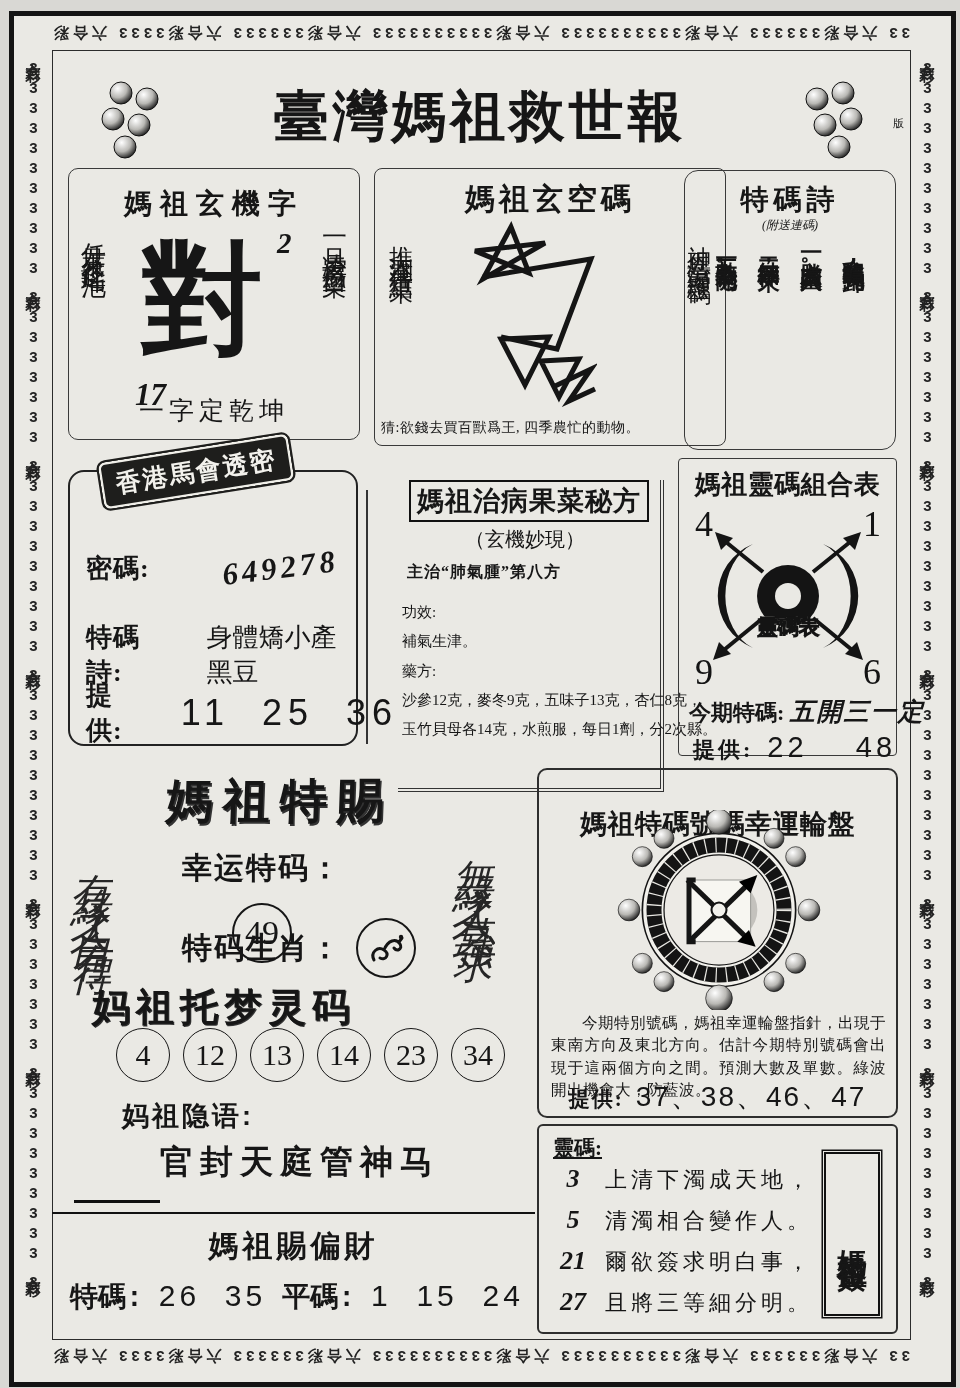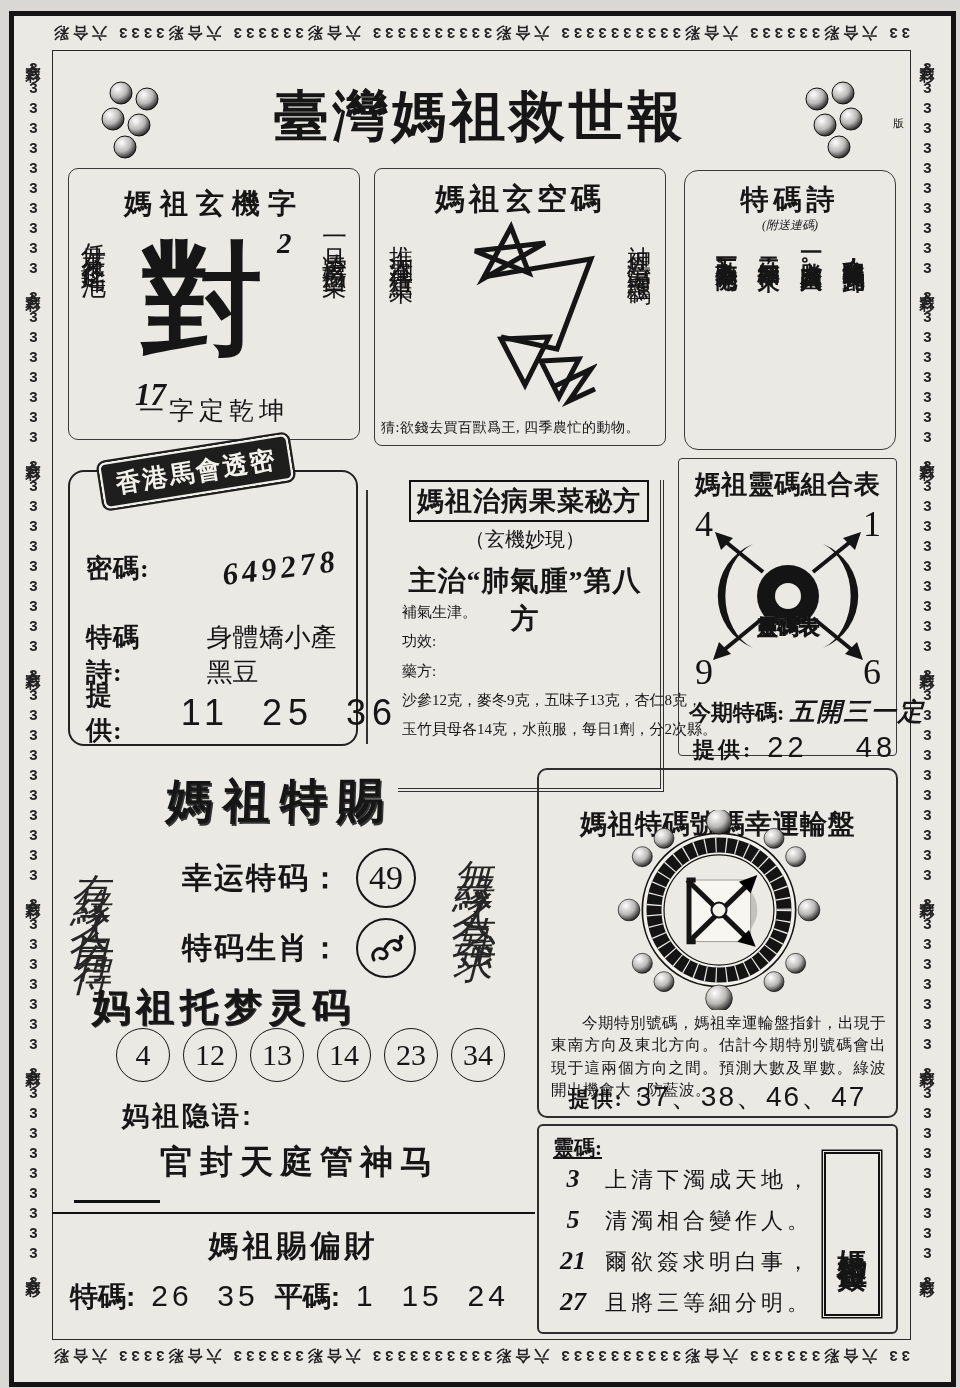--- a/index.html
+++ b/index.html
@@ -38,21 +38,21 @@
   
   #boxA{left:68px;top:168px;width:292px;height:272px;border-radius:10px;}
   #boxA .bx-title{top:16px;font-size:28px;letter-spacing:8px;}
   #boxA .vcol{top:54px;font-size:25px;letter-spacing:5px;}
   .bigchar{position:absolute;left:72px;top:70px;font-size:122px;font-weight:900;line-height:1;}
   .supnum{position:absolute;left:208px;top:58px;font-size:29px;font-style:italic;font-weight:bold;}
   .subnum{position:absolute;left:66px;top:208px;font-size:31px;font-style:italic;font-weight:bold;}
   .fixline{position:absolute;left:0;right:0;bottom:12px;text-align:center;
     font-size:25px;letter-spacing:5px;}
   
-  #boxB{left:374px;top:168px;width:292px;height:278px;border-radius:8px;}
+  #boxB{left:374px;top:168px;width:352px;height:278px;border-radius:8px;}
   #boxB .bx-title{top:10px;font-size:30px;letter-spacing:4px;}
   #boxB .vcol{top:58px;font-size:24px;letter-spacing:6px;}
   .hint{position:absolute;left:6px;right:6px;bottom:8px;font-size:14px;
     letter-spacing:0.5px;white-space:nowrap;}
   
   #boxC{left:684px;top:170px;width:212px;height:280px;border-radius:14px;}
   #boxC .bx-title{top:10px;font-size:28px;letter-spacing:5px;}
   .poem-sub{position:absolute;top:46px;left:0;right:0;text-align:center;font-size:12px;font-style:italic;}
   .poem-cols{position:absolute;top:70px;left:10px;right:10px;height:200px;
     display:flex;flex-direction:row-reverse;justify-content:space-evenly;}
@@ -74,22 +74,22 @@
     margin-left:22px;white-space:pre;letter-spacing:6px;}
   .vdivider{position:absolute;left:366px;top:490px;height:254px;border-left:2px solid #333;}
   
   #boxE{left:398px;top:468px;width:266px;height:312px;border:none;
     border-right:4px double #333;border-bottom:4px double #333;margin-top:12px;}
   .remedy-title{position:absolute;left:50%;transform:translateX(-50%);top:0;
     border:2.5px solid #111;font-size:27px;font-weight:900;letter-spacing:1px;
     padding:1px 6px;white-space:nowrap;
     font-family:"Liberation Sans","DejaVu Sans",sans-serif;}
   .remedy-sub{position:absolute;top:46px;left:0;right:8px;text-align:center;font-size:20px;}
-  .remedy-main{position:absolute;top:82px;left:0;right:8px;text-align:center;
-    font-size:28px;font-weight:bold;letter-spacing:1px;}
+  .remedy-main{position:absolute;top:82px;left:9px;right:8px;text-align:left;
+    font-size:16px;font-weight:bold;letter-spacing:1px;}
   .remedy-lines{position:absolute;top:118px;left:4px;font-size:15px;line-height:1.95;
     white-space:nowrap;}
   
   #boxF{left:678px;top:458px;width:219px;height:298px;border-radius:4px;}
   #boxF .bx-title{top:8px;font-size:26px;letter-spacing:0.5px;
     font-family:"Liberation Sans","DejaVu Sans",sans-serif;}
   .combo-svg{position:absolute;left:8px;top:40px;}
   .combo-special{position:absolute;left:10px;top:236px;font-size:22px;font-weight:900;
     white-space:nowrap;}
   .combo-special b{font-size:25px;font-style:italic;letter-spacing:2px;}
@@ -141,21 +141,21 @@
     display:flex;align-items:center;justify-content:center;}
   .stamp span{writing-mode:vertical-rl;text-orientation:upright;font-size:30px;
     font-weight:900;line-height:1;letter-spacing:4px;}
   
   #boxI{left:52px;top:1212px;width:483px;height:126px;border:none;border-top:2.5px solid #111;}
   .pian-title{position:absolute;top:12px;left:0;right:0;text-align:center;
     font-size:30px;font-weight:900;letter-spacing:4px;
     font-family:"Liberation Sans","DejaVu Sans",sans-serif;}
   .pian-row{position:absolute;top:64px;left:18px;display:flex;align-items:baseline;gap:16px;}
   .plabel{font-size:28px;font-weight:900;
-    font-family:Liberation Sans, sans-serif;text-align:center;}
+    font-family:Liberation Mono, monospace;text-align:center;}
   .pnums{font-family:"Liberation Sans","DejaVu Sans",sans-serif;font-size:30px;
     white-space:pre;letter-spacing:4px;}
   svg{display:block;}
 </style>
 </head>
 <body>
 
 <div class="frame"></div>
 
 <div class="band band-h band-top">33 六合彩333333 六合彩3333333333 六合彩3333333333 六合彩333333 六合彩3333 六合彩 333</div>
@@ -241,22 +241,22 @@
   </div>
 </div>
 <div class="badge">香港馬會透密</div>
 <div class="vdivider"></div>
 
 <div class="bx" id="boxE">
   <div class="remedy-title">媽祖治病果菜秘方</div>
   <div class="remedy-sub">（玄機妙現）</div>
   <div class="remedy-main">主治“肺氣腫”第八方</div>
   <div class="remedy-lines">
+    <div>功效:</div>
     <div>補氣生津。</div>
-    <div>功效:</div>
     <div>藥方:</div>
     <div>沙參12克，麥冬9克，五味子13克，杏仁8克，</div>
     <div>玉竹貝母各14克，水煎服，每日1劑，分2次縣。</div>
   </div>
 </div>
 
 <div class="bx" id="boxF">
   <div class="bx-title">媽祖靈碼組合表</div>
   <svg class="combo-svg" width="202" height="196" viewBox="0 0 202 190">
     <g font-family="Liberation Serif, DejaVu Serif, serif" font-size="36" fill="#141414">
@@ -289,21 +289,21 @@
   </div>
   <div class="combo-provide">
     <span style="font-weight:900;font-family:'Liberation Serif','DejaVu Serif',serif;font-size:22px;letter-spacing:3px;margin-left:0;">提供:</span><span>22    48</span>
   </div>
 </div>
 
 <div class="teci-title">媽祖特賜</div>
 <div class="call" style="left:70px;top:842px;">有緣之人自有得</div>
 <div class="call" style="left:452px;top:828px;">無緣之人莫強求</div>
 
-<div class="trow" style="left:182px;top:848px;">
+<div class="trow" style="left:182px;top:848px;flex-direction:column;">
   <span class="tlabel">幸运特码：</span>
   <span class="circle c58">49</span>
 </div>
 <div class="trow" style="left:182px;top:918px;">
   <span class="tlabel">特码生肖：</span>
   <span class="circle c58">
     <svg width="40" height="40" viewBox="0 0 40 40">
       <path d="M8,32 C4,24 12,18 18,22 C24,26 20,33 14,30 M18,22 C22,12 30,10 34,16 C37,21 31,24 28,20 M33,14 l3,-4" fill="none" stroke="#141414" stroke-width="3" stroke-linecap="round"></path>
       <circle cx="35" cy="9" r="2.2" fill="#141414"></circle>
     </svg>

